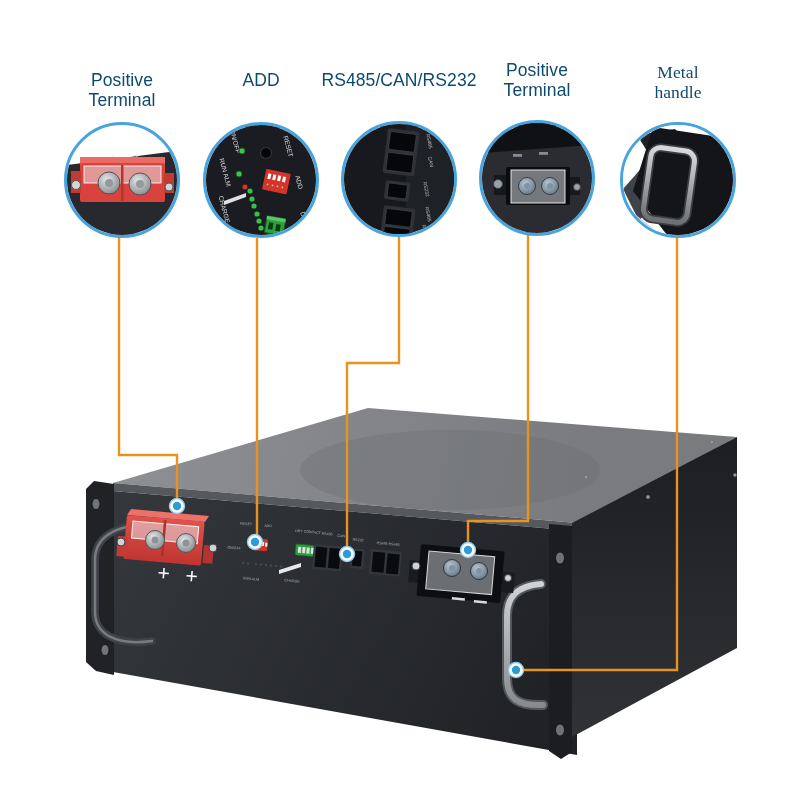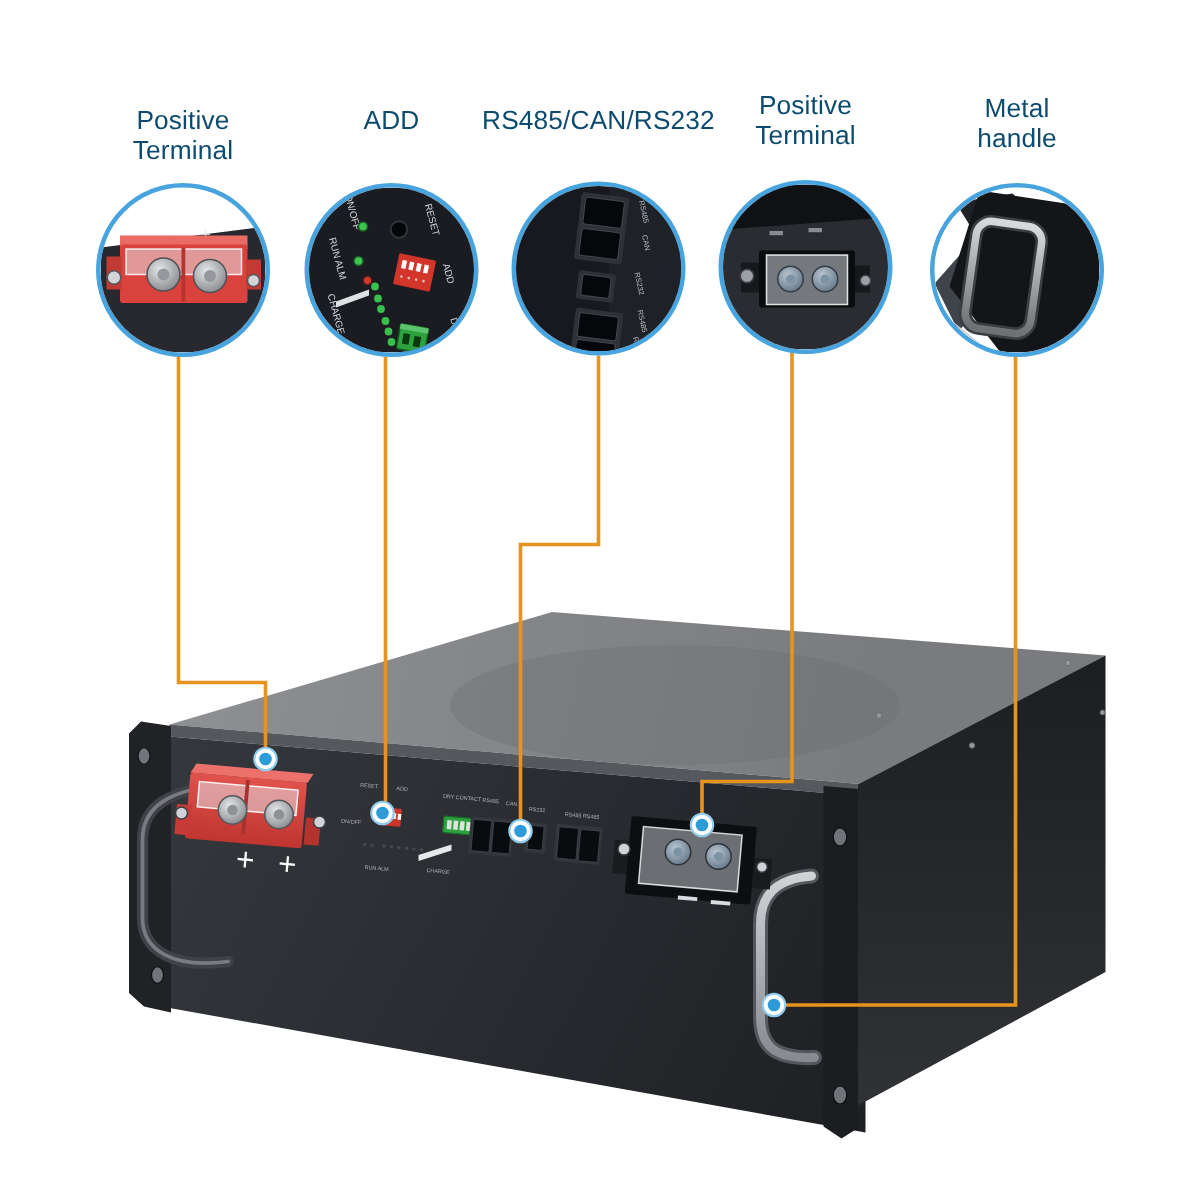--- a/index.html
+++ b/index.html
@@ -208,21 +208,21 @@
   <div class="callout-label" style="left:191px;top:70px;width:140px;">
     <div>ADD</div>
   </div>
   <div class="callout-label" style="left:319px;top:70px;width:160px;">
     <div>RS485/CAN/RS232</div>
   </div>
   <div class="callout-label" style="left:467px;top:60px;width:140px;">
     <div>Positive</div>
     <div>Terminal</div>
   </div>
-  <div class="callout-label" style="left:608px;top:62px;width:140px;">
+  <div class="callout-label" style="left:608px;top:62px;width:140px;font-family:Liberation Serif, serif;">
     <div>Metal</div>
     <div>handle</div>
   </div>
 
   <div class="callout-circle" style="left:64px;top:122px;">
     <svg width="110" height="110" viewBox="0 0 110 110">
       <polygon points="0,40 110,26 110,110 0,110" fill="#27292E"></polygon>
       <text x="46" y="38" font-size="12" fill="#E8EAEC" text-anchor="middle">+</text>
       <text x="70" y="35" font-size="12" fill="#E8EAEC" text-anchor="middle">+</text>
       <rect x="13" y="32" width="85" height="9" fill="#EA6B64"></rect>

